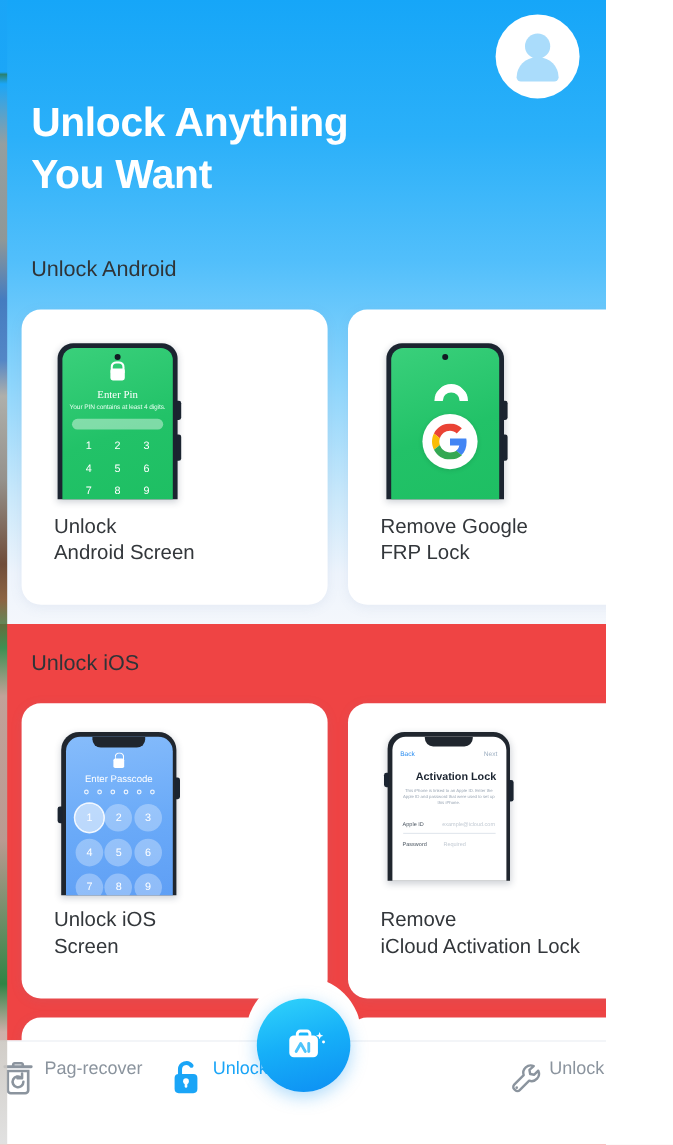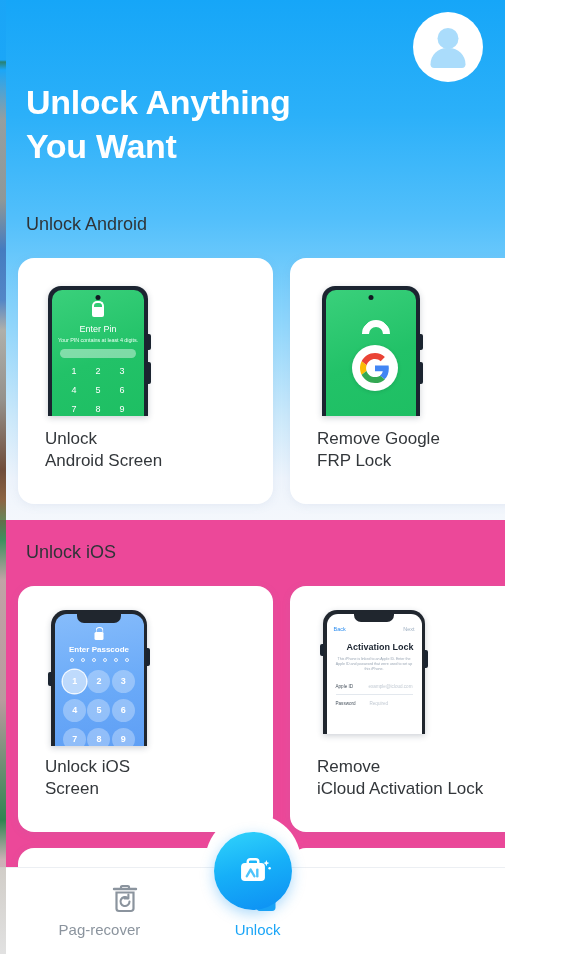--- a/index.html
+++ b/index.html
@@ -7,21 +7,21 @@
     width: 561px; height: 954px;
     font-family: "Liberation Sans", sans-serif;
     background: #ffffff;
     overflow: hidden;
   }
 
   #app {
     position: relative;
     width: 505px;
     height: 954px;
-    background: #ec4899;
+    background: #ef4444;
     overflow: hidden;
   }
 
   
   .edge-strip {
     position: absolute;
     left: 0; top: 0;
     width: 6px; height: 954px;
     background: linear-gradient(to bottom,
        #1aa5f7 0px, #1aa5f7 60px,
@@ -173,21 +173,21 @@
   .and-lock:before {
     content: ""; position: absolute;
     left: 50%; top: -6px; transform: translateX(-50%);
     width: 8px; height: 8px;
     border: 2px solid #ffffff;
     border-bottom: none;
     border-radius: 5px 5px 0 0;
   }
   .and-t1 {
     position: absolute; left: 0; right: 0; top: 34px;
-    text-align: center; font-size: 9px; color: #ffffff;
+    text-align: center; font-size: 9px; color: #ffffff; font-family: Liberation Serif, serif;
   }
   .and-t2 {
     position: absolute; left: 0; right: 0; top: 47px;
     text-align: center; font-size: 5.5px; color: #e6fff0;
     letter-spacing: -0.1px;
   }
   .and-bar {
     position: absolute; left: 8px; right: 8px; top: 59px;
     height: 9px; border-radius: 5px;
     background: rgba(255,255,255,0.42);
@@ -254,21 +254,20 @@
     border-radius: 15px 15px 0 0;
     padding: 3.5px 3.5px 0 3.5px;
     box-shadow: 0 2px 6px rgba(30,45,70,0.22);
   }
   .phone-ios .scr {
     position: relative;
     width: 100%; height: 100%;
     background: linear-gradient(170deg, #86bcfb 0%, #6aaaf8 55%, #5f9ff5 100%);
     border-radius: 12px 12px 0 0;
     overflow: hidden;
-    font-weight: bold;
   }
   .notch {
     position: absolute; left: 50%; top: 0;
     transform: translateX(-50%);
     width: 44px; height: 9px;
     background: #20262e;
     border-radius: 0 0 7px 7px;
   }
   .ios-lock {
     position: absolute; left: 50%; top: 18px;
@@ -367,22 +366,22 @@
     width: 561px; height: 87px;
     background: #ffffff;
     border-top: 1px solid #eceff3;
     z-index: 30;
     display: flex;
     align-items: flex-start;
   }
   .tab {
     flex: 1;
     padding-top: 14px;
-    display: flex; flex-direction: column;
-    align-items: flex-end; gap: 7px;
+    display: flex; flex-direction: row;
+    align-items: flex-start; gap: 7px;
   }
   .tab-label { font-size: 15px; color: #8b949e; }
   .tab.active .tab-label { color: #1aa5f7; }
   .tab.center-slot { visibility: hidden; }
 
   .fab {
     position: absolute;
     left: 50%; bottom: 44px;
     transform: translateX(-50%);
     width: 78px; height: 78px;

